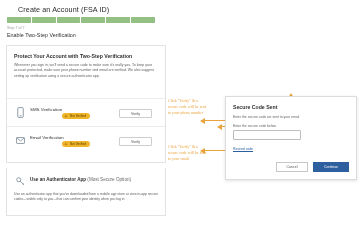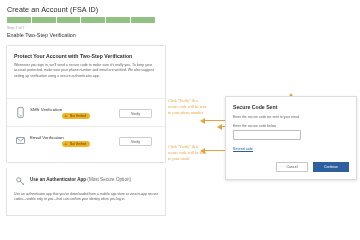--- a/index.html
+++ b/index.html
@@ -6,21 +6,21 @@
   html, body {
     width: 360px; height: 216px;
     background: #ffffff;
     font-family: "Liberation Sans", sans-serif;
     overflow: hidden;
   }
   .page { position: relative; width: 360px; height: 216px; background:#fff; }
 
   
   .title {
-    position: absolute; left: 7px; top: 5px;
+    position: absolute; left: 18px; top: 5px;
     font-size: 7.2px; color: #2a2a2a; letter-spacing: .1px;
   }
   .progress {
     position: absolute; left: 7px; top: 17px;
     width: 148px; height: 6px;
     display: flex; gap: 1px;
   }
   .progress .seg {
     flex: 1; background: #93c183; border-radius: .5px;
   }

